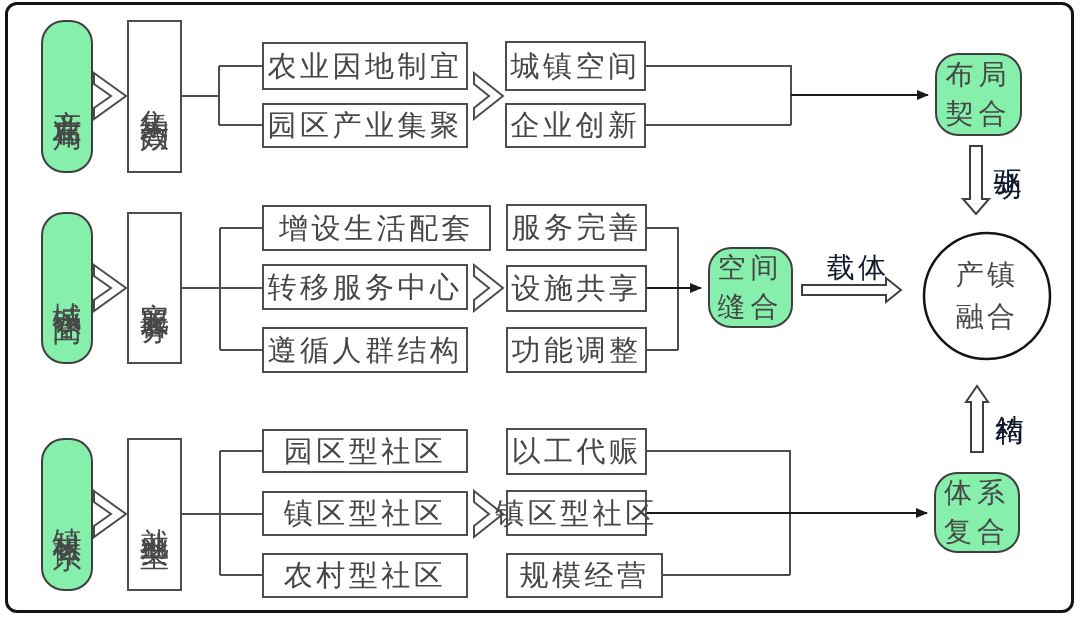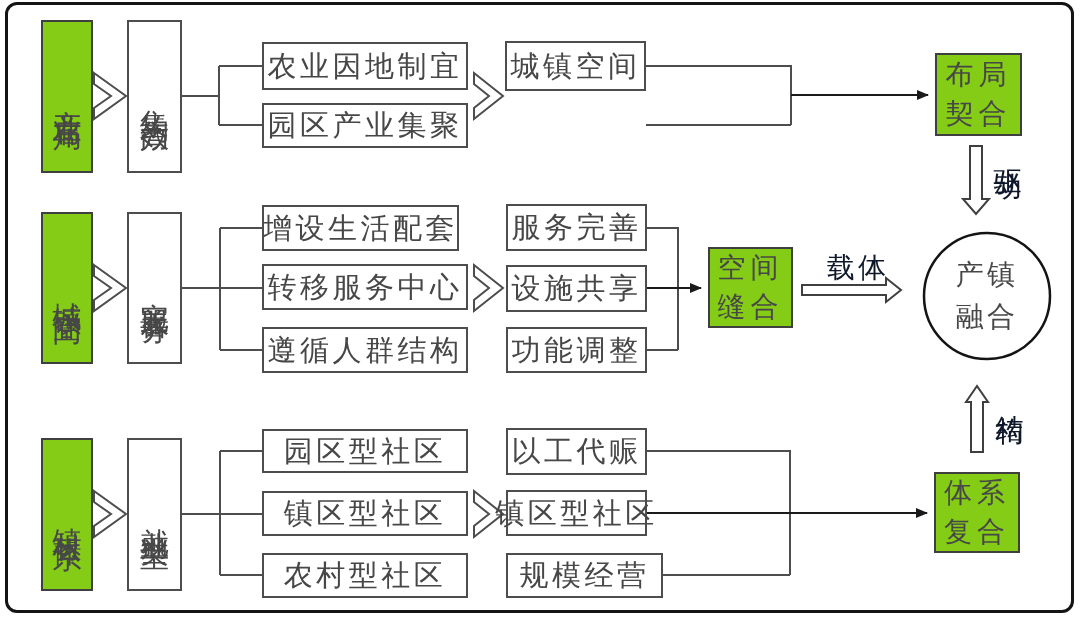--- a/index.html
+++ b/index.html
@@ -13,21 +13,21 @@
     position:absolute; left:5px; top:2px; width:1069px; height:611px;
     box-sizing:border-box; border:3px solid #141414; border-radius:12px;
   }
   svg.overlay { position:absolute; left:0; top:0; width:1080px; height:620px; }
   .box {
     position:absolute; box-sizing:border-box;
     border:2px solid #4d4d4d; background:#ffffff;
     display:flex; align-items:center; justify-content:center;
     color:#474747; font-size:29px; line-height:1.2;
   }
-  .gray { background:#84cc16; border-color:#3f3f3f; }
+  .gray { background:#86efac; border-color:#3f3f3f;border-radius:23px; }
   .vtext { writing-mode:vertical-rl; text-orientation:upright; letter-spacing:0.16em; }
   .htext { letter-spacing:0.12em; white-space:nowrap; }
   .result { white-space:pre-line; text-align:center; font-size:28px; letter-spacing:0.18em; line-height:1.38; }
   .circle-label {
     position:absolute; display:flex; align-items:center; justify-content:center;
     white-space:pre-line; text-align:center; color:#474747;
     font-size:28px; letter-spacing:0.12em; line-height:1.5;
   }
   .edge-label { position:absolute; color:#0f172a; font-size:28px; }
   .edge-label.v { writing-mode:vertical-rl; text-orientation:upright; letter-spacing:0.1em; }
@@ -69,26 +69,27 @@
     <path d="M971,452 V402 H966 L977,386 L988,402 H983 V452 Z" fill="#ffffff" stroke="#3f3f3f" stroke-width="2"></path>
 
     <circle cx="987" cy="296" r="63" fill="#ffffff" stroke="#141414" stroke-width="2.5"></circle>
   </svg>
 
   <div class="box gray vtext" style="left:41px; top:20px; width:52px; height:153px;">产业布局</div>
   <div class="box vtext" style="left:127px; top:20px; width:55px; height:153px;">集约高效</div>
   <div class="box htext" style="left:262px; top:42px; width:206px; height:48px;">农业因地制宜</div>
   <div class="box htext" style="left:262px; top:103px; width:206px; height:45px;">园区产业集聚</div>
   <div class="box htext" style="left:505px; top:41px; width:141px; height:50px;">城镇空间</div>
+  <div class="box htext" style="left:505px; top:103px; width:141px; height:45px;">企业创新</div>
   <div class="box gray result" style="left:935px; top:53px; width:87px; height:83px;">布局
 契合</div>
 
   <div class="box gray vtext" style="left:41px; top:212px; width:52px; height:152px;">城镇空间</div>
   <div class="box vtext" style="left:127px; top:212px; width:55px; height:152px;">完善服务</div>
-  <div class="box htext" style="left:262px; top:205px; width:197px; height:46px;">增设生活配套</div>
+  <div class="box htext" style="left:262px; top:205px; width:229px; height:46px;">增设生活配套</div>
   <div class="box htext" style="left:262px; top:264px; width:206px; height:46px;">转移服务中心</div>
   <div class="box htext" style="left:262px; top:327px; width:206px; height:46px;">遵循人群结构</div>
   <div class="box htext" style="left:506px; top:204px; width:141px; height:47px;text-align:right;">服务完善</div>
   <div class="box htext" style="left:506px; top:265px; width:141px; height:47px;">设施共享</div>
   <div class="box htext" style="left:506px; top:327px; width:141px; height:46px;">功能调整</div>
   <div class="box gray result" style="left:708px; top:247px; width:85px; height:81px;">空间
 缝合</div>
 
   <div class="box gray vtext" style="left:41px; top:438px; width:52px; height:153px;">镇村体系</div>
   <div class="box vtext" style="left:127px; top:438px; width:55px; height:153px;">就业类型</div>

